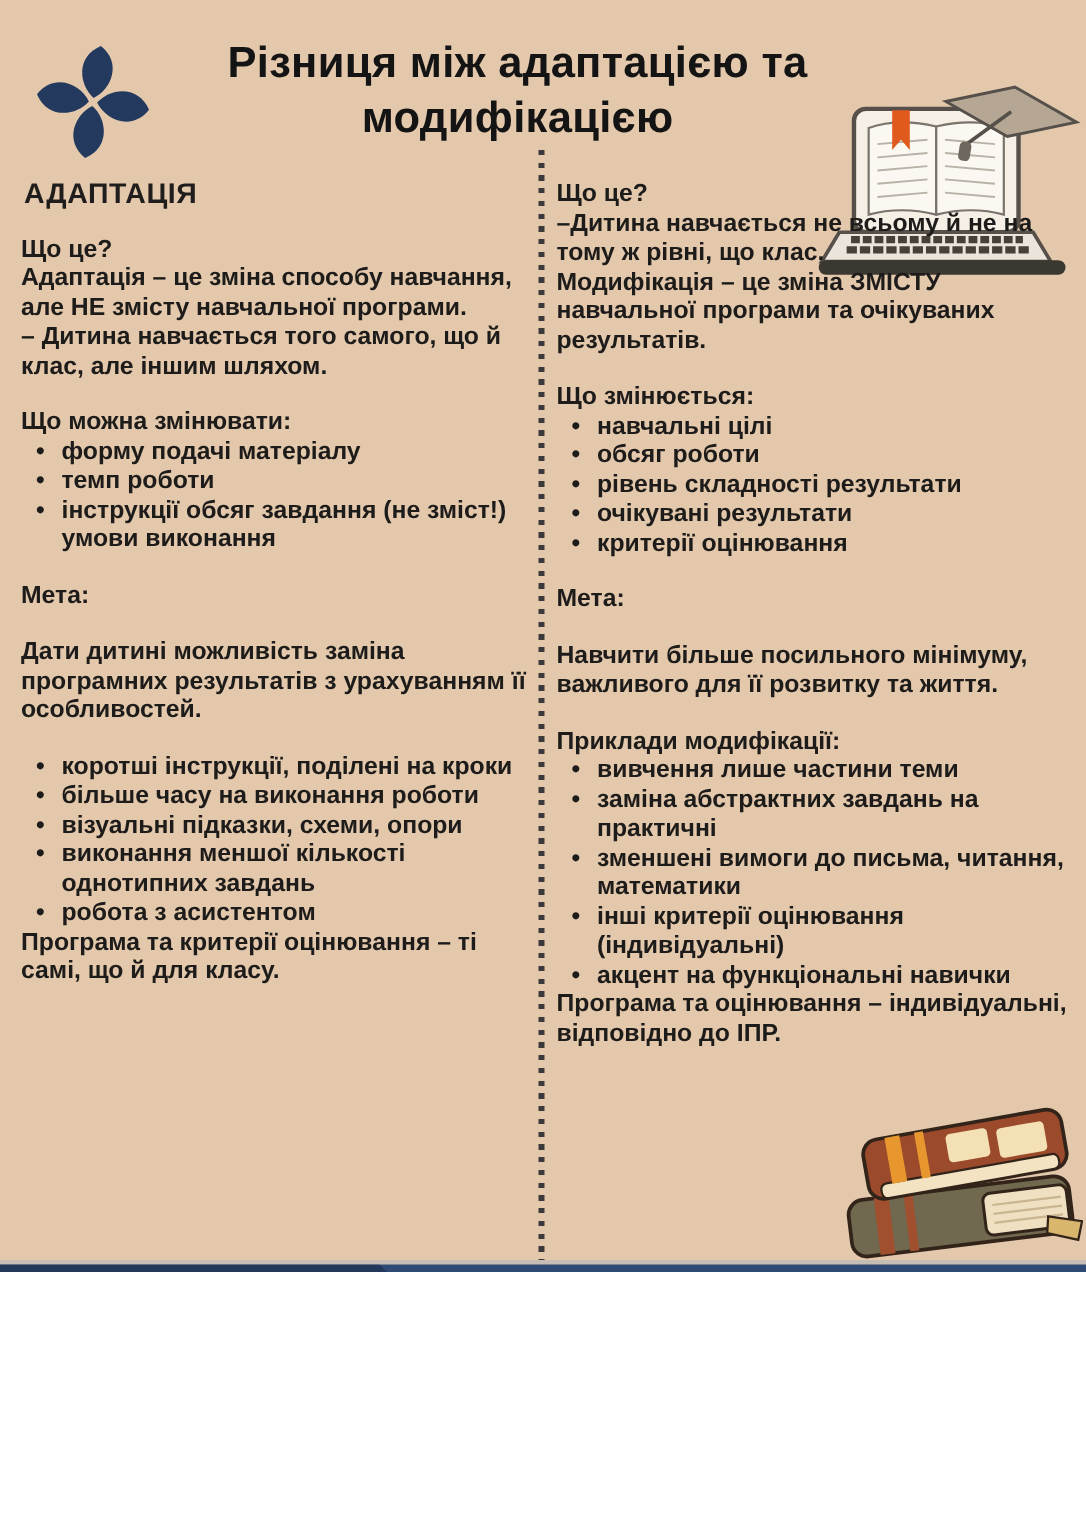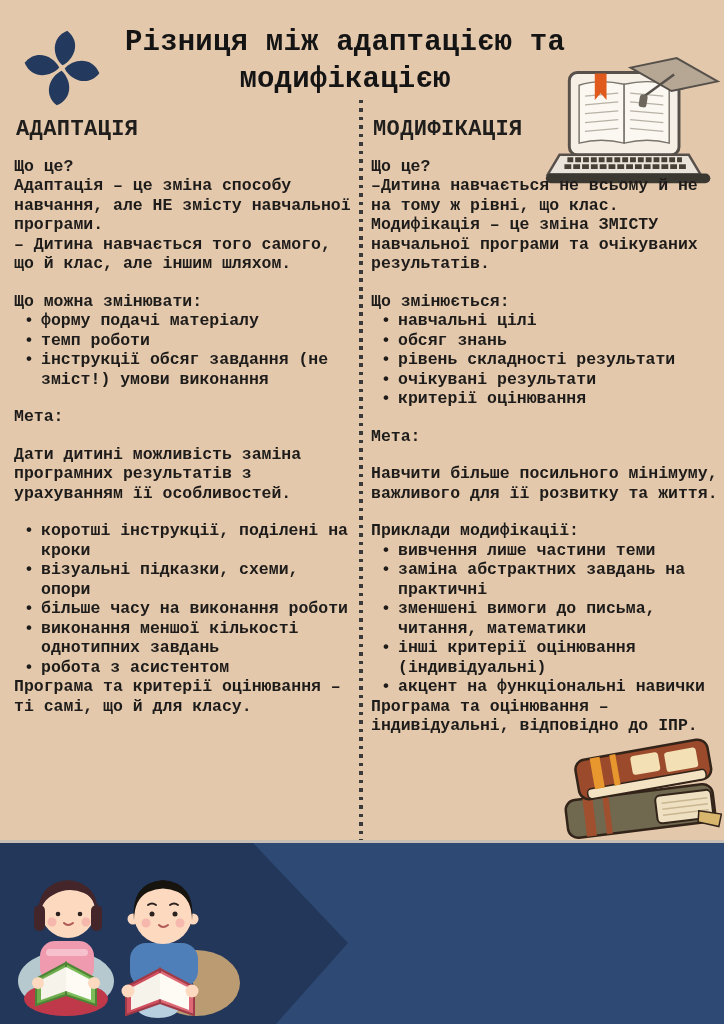--- a/index.html
+++ b/index.html
@@ -1,41 +1,41 @@
 <!DOCTYPE html>
 <html><head>
 <meta charset="utf-8">
 <style>
   html,body{margin:0;padding:0;}
   .page{
     position:relative;
-    width:724px;height:1024px;
+    width:724px;height:848px;
     background:#e3c8ac;
     overflow:hidden;
-    font-family:Liberation Mono, monospace;
+    font-family:Liberation Sans, sans-serif;
     color:#1e1c1a;
   }
   
   .clover{position:absolute;left:16px;top:22px;width:92px;height:92px;}
   .title{
     position:absolute;left:95px;top:24px;width:500px;
     text-align:center;font-size:29px;line-height:37px;
     font-weight:800;color:#141414;letter-spacing:.2px;margin:0;
   }
   .laptop-illustration{position:absolute;left:543px;top:53px;width:178px;height:142px;}
   
   .divider{
     position:absolute;left:359px;top:100px;width:3.5px;height:743px;
     background-image:repeating-linear-gradient(to bottom,#3a3a3a 0 3.5px,rgba(0,0,0,0) 3.5px 8.5px);
   }
   .col{position:absolute;top:120px;font-size:16.5px;line-height:19.5px;font-weight:700;}
   .col-left{left:14px;width:340px;}
   .col-right{left:371px;width:347px;}
   .col h2{
-    font-size:22px;font-weight:800;letter-spacing:.4px;
+    font-size:19px;font-weight:800;letter-spacing:.4px;
     margin:0 0 17px 2px;color:#201e1c;
   }
   .para{margin:0;}
   .spacer{height:18px;}
   ul.bullets{margin:0;padding:0 0 0 8px;list-style:none;}
   ul.bullets li{padding-left:19px;position:relative;}
   ul.bullets li::before{
     content:"•";position:absolute;left:2px;top:0;font-weight:800;
   }
   
@@ -112,40 +112,39 @@
           <li>темп роботи</li>
           <li>інструкції обсяг завдання (не зміст!) умови виконання</li>
         </ul>
         <div class="spacer"></div>
         <p class="para">Мета:</p>
         <div class="spacer"></div>
         <p class="para">Дати дитині можливість заміна програмних результатів з урахуванням її особливостей.</p>
         <div class="spacer"></div>
         <ul class="bullets">
           <li>коротші інструкції, поділені на кроки</li>
+          <li>більше часу на виконання роботи</li>
           <li>візуальні підказки, схеми, опори</li>
-          <li>більше часу на виконання роботи</li>
           <li>виконання меншої кількості однотипних завдань</li>
           <li>робота з асистентом</li>
         </ul>
         <p class="para">Програма та критерії оцінювання – ті самі, що й для класу.</p>
       </div>
   </section>
 
   <section class="col col-right">
-    <h2>МОДИФІКАЦІЯ</h2>
     <div>
         <p class="para">Що це?</p>
         <p class="para">–Дитина навчається не всьому й не на тому ж рівні, що клас.</p>
         <p class="para">Модифікація – це зміна ЗМІСТУ навчальної програми та очікуваних результатів.</p>
         <div class="spacer"></div>
         <p class="para">Що змінюється:</p>
         <ul class="bullets">
           <li>навчальні цілі</li>
-          <li>обсяг знань</li>
+          <li>обсяг роботи</li>
           <li>рівень складності результати</li>
           <li>очікувані результати</li>
           <li>критерії оцінювання</li>
         </ul>
         <div class="spacer"></div>
         <p class="para">Мета:</p>
         <div class="spacer"></div>
         <p class="para">Навчити більше посильного мінімуму, важливого для її розвитку та життя.</p>
         <div class="spacer"></div>
         <p class="para">Приклади модифікації:</p>

